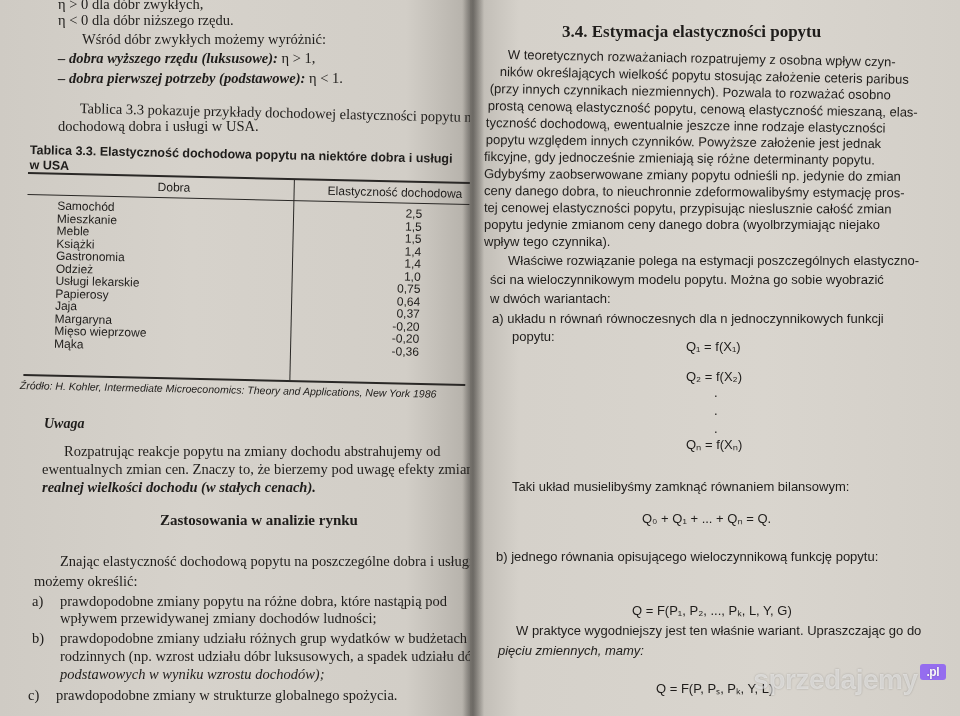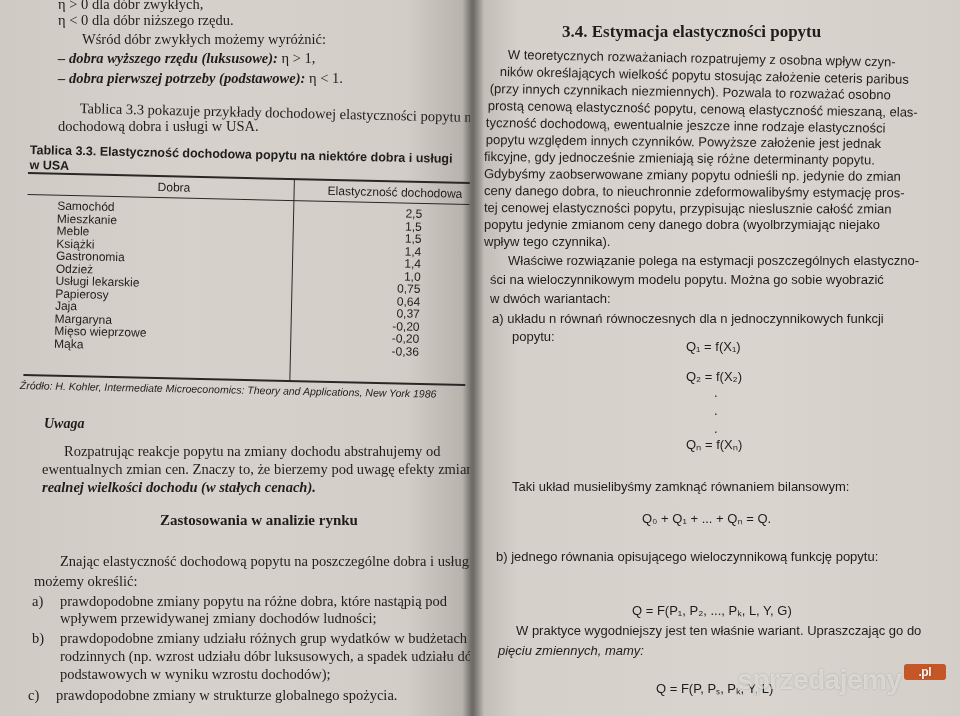--- a/index.html
+++ b/index.html
@@ -45,21 +45,21 @@
   .tbl-row { position:absolute; left:0; width:100%; height:12.8px; }
   .tbl-row .name { position:absolute; left:30px; top:0; }
   .tbl-row .val { position:absolute; left:355px; top:0; width:40px; text-align:right; }
 
   .watermark {
     position:absolute; right:14px; top:664px;
     font-family:"Liberation Sans",sans-serif; font-weight:bold; font-size:28px;
     color:rgba(255,255,255,0.55); letter-spacing:-0.5px;
     text-shadow:0 0 2px rgba(0,0,0,0.25);
   }
-  .wm-pl { display:inline-block; font-size:12px; background:#c2410c; color:#fff; border-radius:3px; padding:1px 15px; vertical-align:top; margin-left:2px; opacity:0.85; }
+  .wm-pl { display:inline-block; font-size:12px; background:#8b5cf6; color:#fff; border-radius:3px; padding:1px 7px; vertical-align:top; margin-left:2px; opacity:0.85; }
 </style>
 </head>
 <body>
 
 <div class="page page-left">
   <div class="t" style="left:58px;top:-4px;">η &gt; 0 dla dóbr zwykłych,</div>
   <div class="t" style="left:58px;top:12px;">η &lt; 0 dla dóbr niższego rzędu.</div>
   <div class="t" style="left:82px;top:31px;">Wśród dóbr zwykłych możemy wyróżnić:</div>
 
   <div class="t" style="left:58px;top:50px;">
@@ -148,21 +148,21 @@
   <div class="t" style="left:60px;top:553px;">Znając elastyczność dochodową popytu na poszczególne dobra i usługi</div>
   <div class="t" style="left:34px;top:573px;">możemy określić:</div>
 
   <div class="t" style="left:32px;top:593px;">a)</div>
   <div class="t" style="left:60px;top:593px;">prawdopodobne zmiany popytu na różne dobra, które nastąpią pod</div>
   <div class="t" style="left:60px;top:610px;">wpływem przewidywanej zmiany dochodów ludności;</div>
 
   <div class="t" style="left:32px;top:630px;">b)</div>
   <div class="t" style="left:60px;top:630px;">prawdopodobne zmiany udziału różnych grup wydatków w budżetach</div>
   <div class="t" style="left:60px;top:648px;">rodzinnych (np. wzrost udziału dóbr luksusowych, a spadek udziału dóbr</div>
-  <div class="t" style="left:60px;top:666px;">podstawowych w wyniku wzrostu dochodów);</div>
+  <div class="t" style="left:60px;top:666px;font-style:italic;">podstawowych w wyniku wzrostu dochodów);</div>
 
   <div class="t" style="left:28px;top:687px;">c)</div>
   <div class="t" style="left:56px;top:687px;">prawdopodobne zmiany w strukturze globalnego spożycia.</div>
 </div>
 
 <div class="page page-right">
   <div class="t b" style="left:92px;top:6px;font-size:17px;line-height:20px;margin-top:16px;">3.4.  Estymacja elastyczności popytu</div>
 
   <div class="t sans" style="left:38px;top:46px;font-size:13px;transform:rotate(1.1deg);transform-origin:left top;">W teoretycznych rozważaniach rozpatrujemy z osobna wpływ czyn-</div>
   <div class="t sans" style="left:30px;top:63px;font-size:13px;transform:rotate(1.1deg);transform-origin:left top;">ników określających wielkość popytu stosując założenie ceteris paribus</div>

